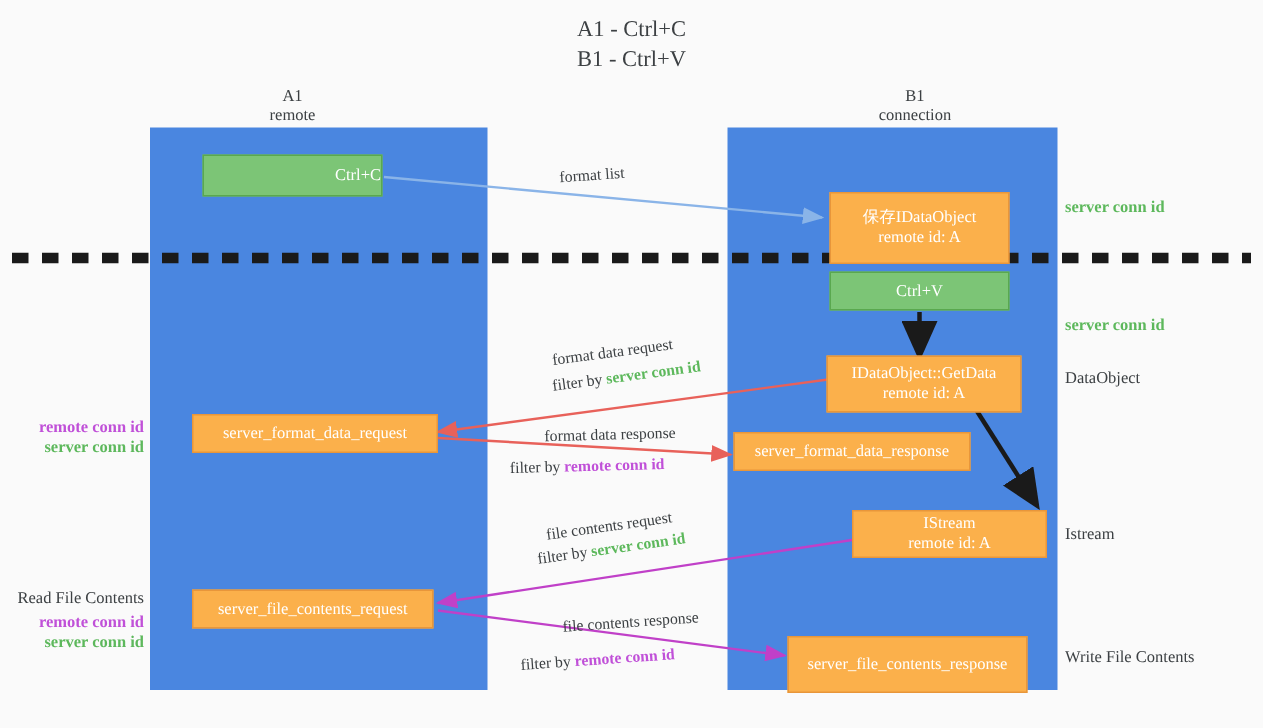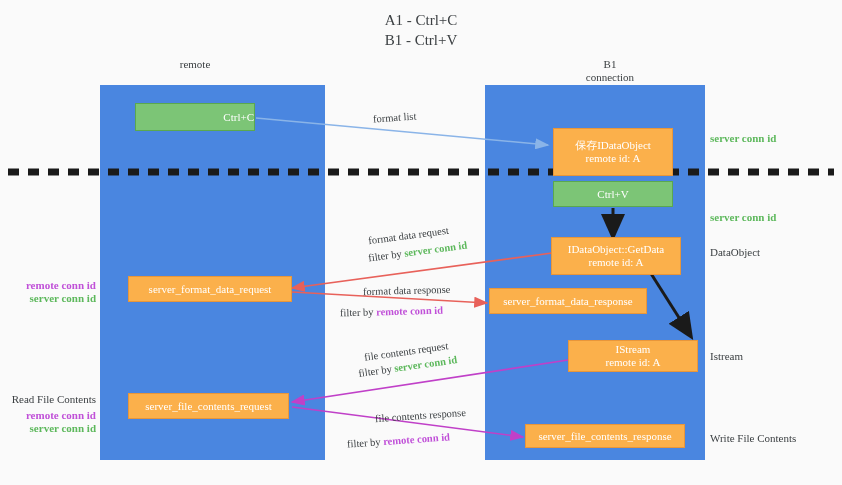--- a/index.html
+++ b/index.html
@@ -83,20 +83,21 @@
 <body>
 
 <div id="stage">
 
   <div class="title">
     <div>A1 - Ctrl+C</div>
     <div>B1 - Ctrl+V</div>
   </div>
 
   <div class="col-head" style="left:130px; top:58px; width:130px;">
+    <div>A1</div>
     <div>remote</div>
   </div>
   <div class="col-head" style="left:545px; top:58px; width:130px;">
     <div>B1</div>
     <div>connection</div>
   </div>
 
   <div class="lane" style="left:100px; top:85px; width:225px; height:375px;"></div>
   <div class="lane" style="left:485px; top:85px; width:220px; height:375px;"></div>
 
@@ -161,21 +162,21 @@
 
   <div class="box orange" style="left:489px; top:288px; width:158px; height:26px;">
     <span>server_format_data_response</span>
   </div>
 
   <div class="box orange" style="left:568px; top:340px; width:130px; height:32px;">
     <span>IStream</span>
     <span>remote id: A</span>
   </div>
 
-  <div class="box orange" style="left:525px; top:424px; width:160px; height:24px;">
+  <div class="box orange" style="left:525px; top:424px; width:160px; height:38px;">
     <span>server_file_contents_response</span>
   </div>
 
   <div class="side-label green right" style="left:710px; top:131px;">server conn id</div>
 
   <div class="side-label green right" style="left:710px; top:210px;">server conn id</div>
 
   <div class="side-label right" style="left:710px; top:245px;">DataObject</div>
 
   <div class="side-label right" style="left:710px; top:349px;">Istream</div>

